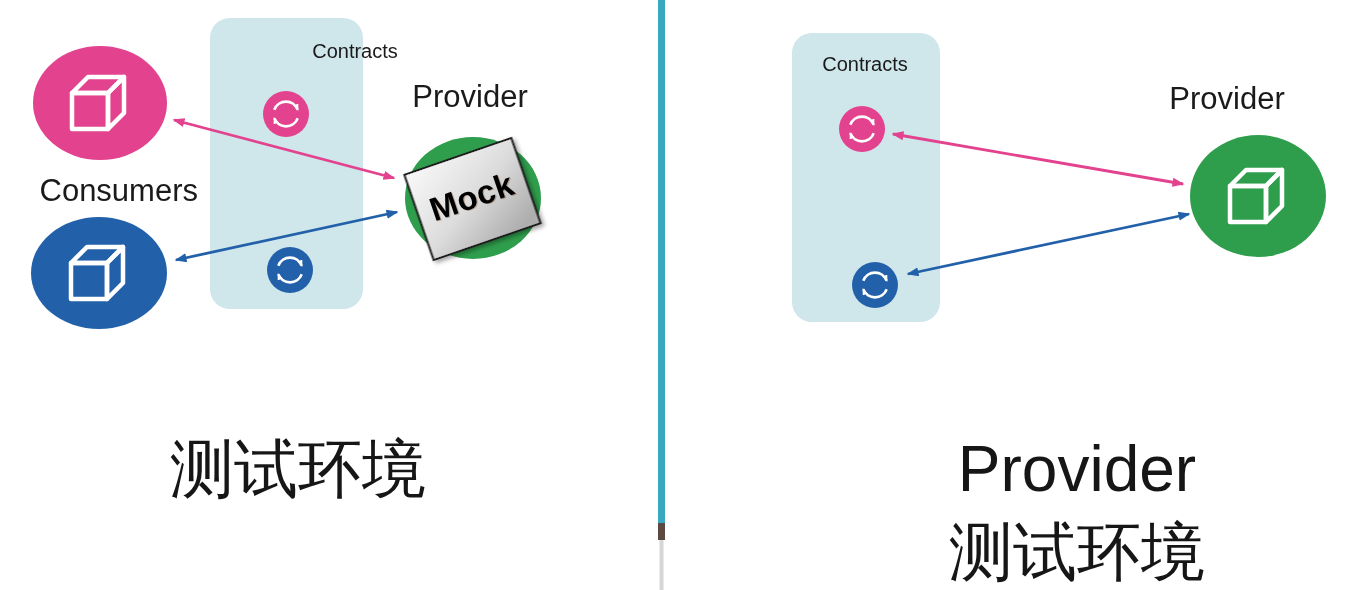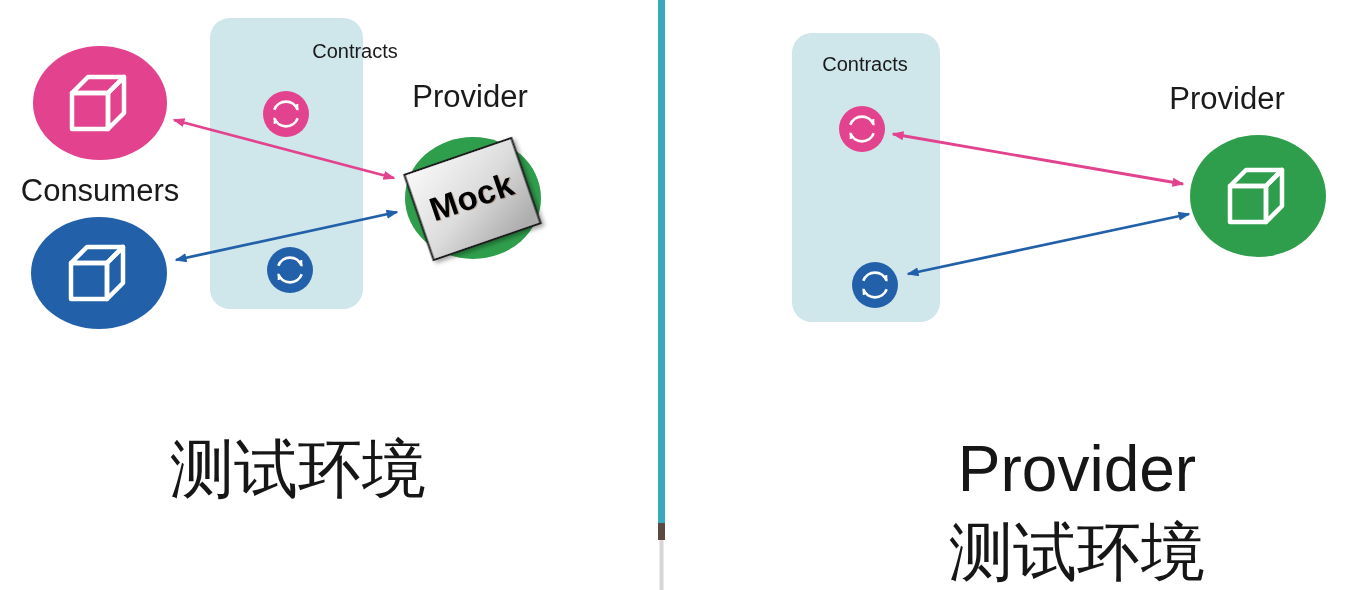--- a/index.html
+++ b/index.html
@@ -91,21 +91,21 @@
     <line x1="174" y1="120" x2="394" y2="178" stroke-width="2.8" marker-start="url(#headPink)" marker-end="url(#headPink)" stroke="#e2428e"></line>
     <line x1="176" y1="260" x2="397" y2="212" stroke-width="2.8" marker-start="url(#headBlue)" marker-end="url(#headBlue)" stroke="#2261aa"></line>
     <line x1="893" y1="134" x2="1183" y2="184" stroke-width="2.8" marker-start="url(#headPink)" marker-end="url(#headPink)" stroke="#e2428e"></line>
     <line x1="908" y1="274" x2="1189" y2="214" stroke-width="2.8" marker-start="url(#headBlue)" marker-end="url(#headBlue)" stroke="#2261aa"></line>
 
     <rect x="658" y="0" width="7" height="523" fill="#3aa8bd"></rect>
     <rect x="658" y="523" width="7" height="17" fill="#5c4a42"></rect>
     <rect x="659.5" y="540" width="4" height="50" fill="#d6d6d6"></rect>
   </svg>
 
-  <div class="label mid-label" style="left:2px;top:172px;width:196px;">Consumers</div>
+  <div class="label mid-label" style="left:2px;top:172px;width:196px;text-align:right;">Consumers</div>
 
   <div class="label small-label" style="left:255px;top:39px;width:200px;">Contracts</div>
 
   <div class="label mid-label" style="left:370px;top:78px;width:200px;">Provider</div>
 
   <div class="mock-text">Mock</div>
 
   <div class="label small-label" style="left:765px;top:52px;width:200px;">Contracts</div>
 
   <div class="label mid-label" style="left:1127px;top:80px;width:200px;">Provider</div>

